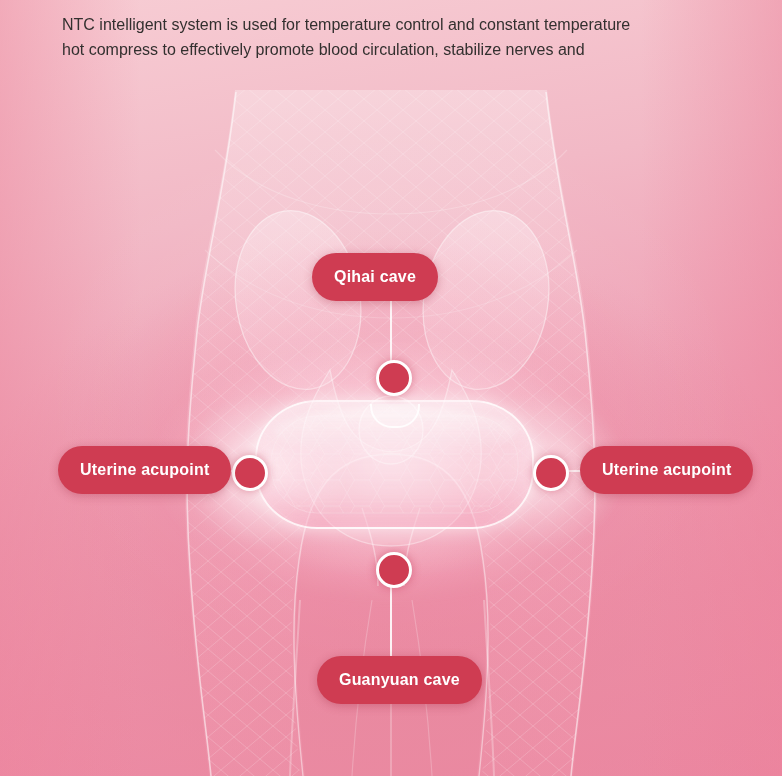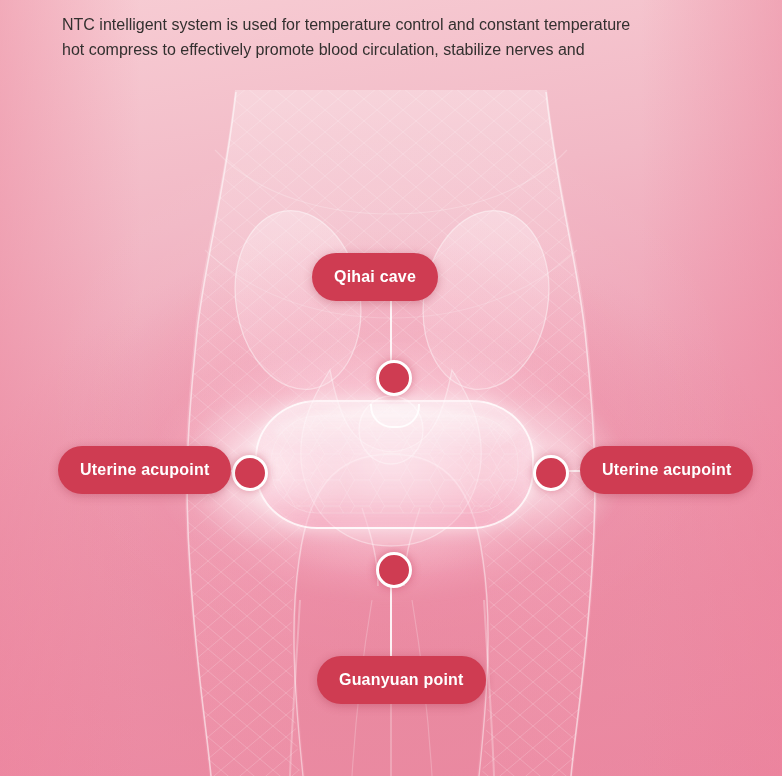--- a/index.html
+++ b/index.html
@@ -259,20 +259,20 @@
   <div class="connector v" style="left:390px; top:580px; height:78px;"></div>
 
   <div class="node" style="left:376px; top:360px;"></div>
   <div class="node" style="left:232px; top:455px;"></div>
   <div class="node" style="left:533px; top:455px;"></div>
   <div class="node" style="left:376px; top:552px;"></div>
 
   <div class="pill" style="left:312px; top:242px;margin-top:11px;">Qihai cave</div>
   <div class="pill" style="left:58px; top:446px;">Uterine acupoint</div>
   <div class="pill" style="left:580px; top:446px;">Uterine acupoint</div>
-  <div class="pill" style="left:317px; top:656px;">Guanyuan point</div>
+  <div class="pill" style="left:317px; top:656px;">Guanyuan cave</div>
 
   <div class="caption">
     <div>NTC intelligent system is used for temperature control and constant temperature</div>
     <div>hot compress to effectively promote blood circulation, stabilize nerves and</div>
   </div>
 
 </div>
 
 </body></html>

